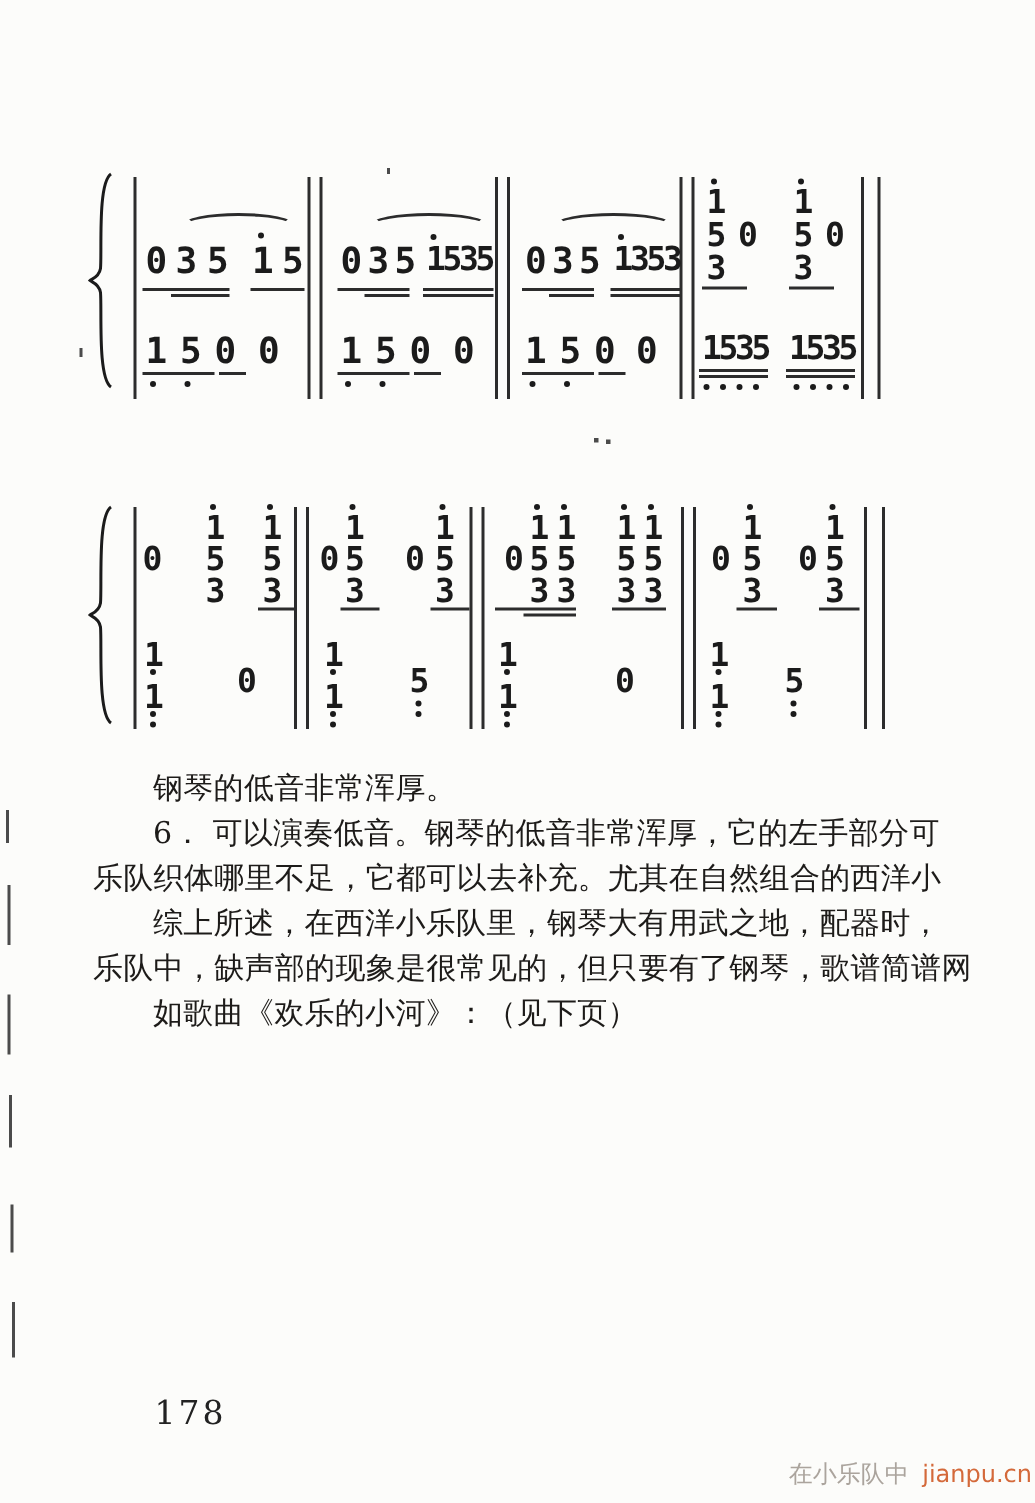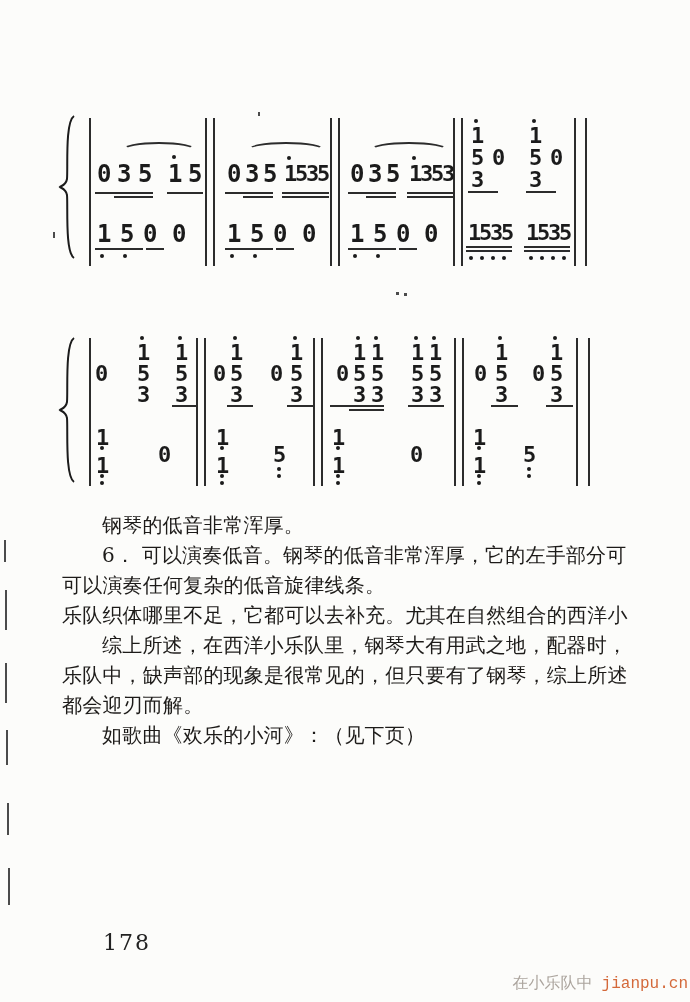--- a/index.html
+++ b/index.html
@@ -23,21 +23,21 @@
   #textblock{position:absolute;left:62px;top:510px;width:578px;}
   .tline{height:30px;line-height:30px;font-size:20px;letter-spacing:0.2px;
          white-space:nowrap;color:#1d1b19;}
   .tline.ind{padding-left:40px;}
   
   .pagenum{position:absolute;left:103px;top:930px;font-size:22px;letter-spacing:2px;
            color:#222;font-family:"DejaVu Serif",serif;}
   .watermark{position:absolute;right:2px;top:973px;font-size:16px;
              font-family:"DejaVu Sans","Liberation Sans",sans-serif;white-space:nowrap;}
   .wm-name{color:#aba49d;}
-  .wm-url{color:#d4693a;margin-left:4px;font-family:Liberation Mono, monospace;}
+  .wm-url{color:#d4693a;margin-left:4px;}
   
   .art{position:absolute;background:#4b4b4b;}
 </style>
 </head>
 <body>
 
 <div class="page">
 
   <div id="score">
       <div class="system" style="left: 62px; top: 112px; width: 560px; height: 162px;">
@@ -240,25 +240,23 @@
         <div class="sc-d" style="left: 415px; top: 149px; position: absolute;"></div>
         <div class="sc-n" style="font-size: 22px; left: 461px; top: 112px; position: absolute;">5</div>
         <div class="sc-d" style="left: 465px; top: 135px; position: absolute;"></div>
         <div class="sc-d" style="left: 465px; top: 142px; position: absolute;"></div>
       </div>
     </div>
 
   <div id="textblock">
       <div class="tline ind">钢琴的低音非常浑厚。</div>
       <div class="tline ind">6． 可以演奏低音。钢琴的低音非常浑厚，它的左手部分可</div>
-      <div class="tline">可以演奏任何复杂的低音旋律线条。</div>
       <div class="tline">乐队织体哪里不足，它都可以去补充。尤其在自然组合的西洋小</div>
       <div class="tline ind">综上所述，在西洋小乐队里，钢琴大有用武之地，配器时，</div>
-      <div class="tline">乐队中，缺声部的现象是很常见的，但只要有了钢琴，综上所述</div>
-      <div class="tline">都会迎刃而解。</div>
+      <div class="tline">乐队中，缺声部的现象是很常见的，但只要有了钢琴，歌谱简谱网</div>
       <div class="tline ind">如歌曲《欢乐的小河》：（见下页）</div>
     </div>
 
   <div class="pagenum">178</div>
 
   <div class="watermark">
     <span class="wm-name">在小乐队中</span>
     <span class="wm-url">jianpu.cn</span>
   </div>
 

